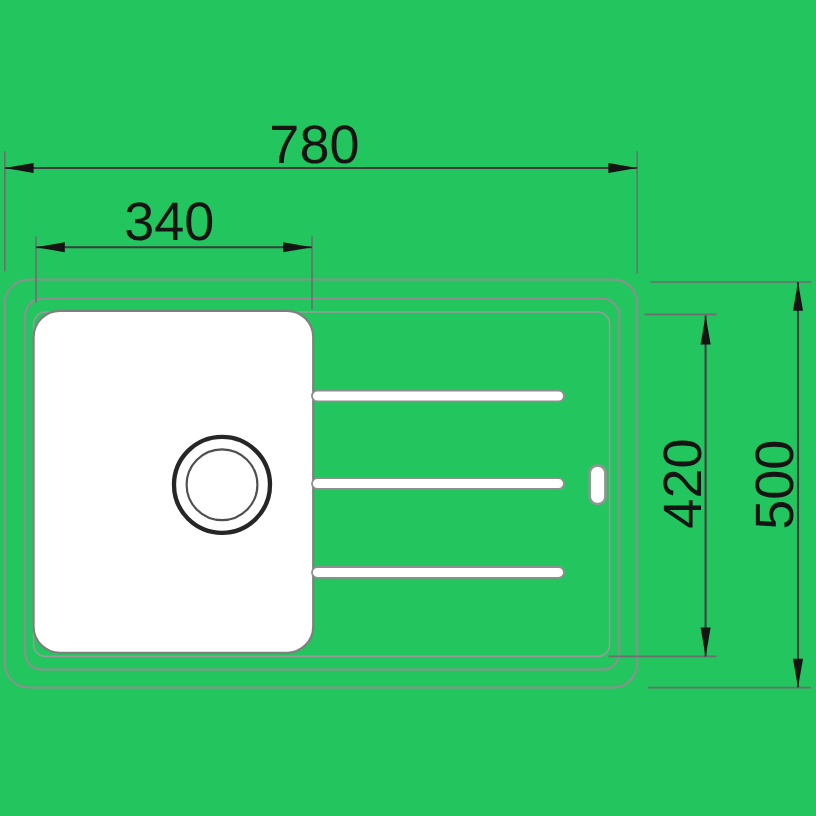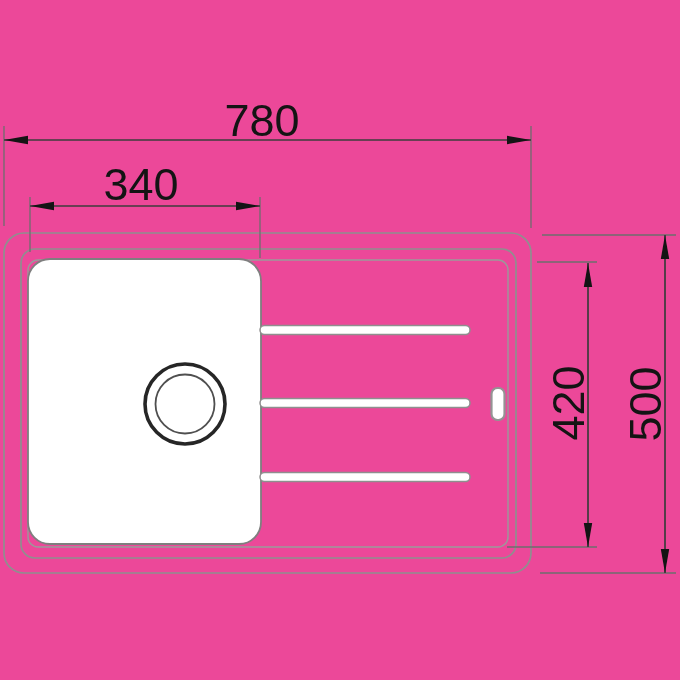--- a/index.html
+++ b/index.html
@@ -8,21 +8,21 @@
     background: #ffffff;
     width: 680px;
     height: 680px;
     overflow: hidden;
     font-family: "Liberation Sans", sans-serif;
   }
   .stage {
     position: relative;
     width: 680px;
     height: 680px;
-    background: #ec4899;
+    background: #22c55e;
   }
   svg { display: block; }
 
   
   .outline      { fill: none; stroke: #8f8f8f; stroke-width: 1.7; }
   .outline-thin { fill: none; stroke: #9a9a9a; stroke-width: 1.4; }
   .bowl         { fill: #ffffff; stroke: #7f7f7f; stroke-width: 1.8; }
   .groove       { fill: #ffffff; stroke: #8f8f8f; stroke-width: 1.5; }
   .slot         { fill: #ffffff; stroke: #949494; stroke-width: 2.2; }
   .drain-outer  { fill: none; stroke: #262626; stroke-width: 3.6; }

